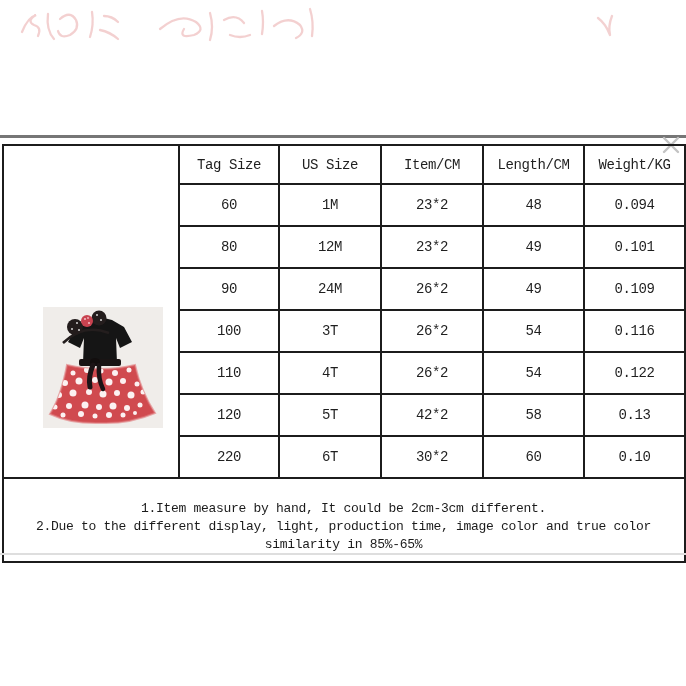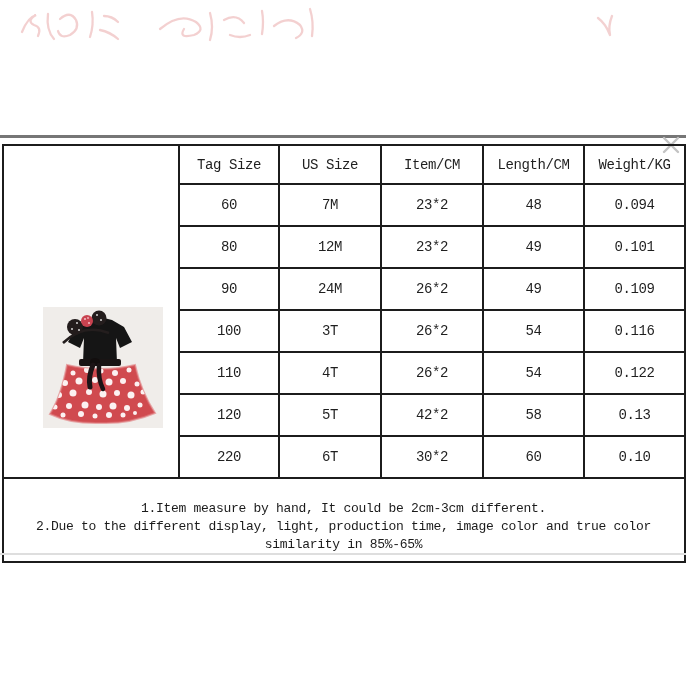--- a/index.html
+++ b/index.html
@@ -152,21 +152,21 @@
         </svg>
       </td>
       <td>Tag Size</td>
       <td>US Size</td>
       <td>Item/CM</td>
       <td>Length/CM</td>
       <td>Weight/KG</td>
     </tr>
     <tr class="data">
       <td>60</td>
-      <td>7M</td>
+      <td>1M</td>
       <td>23*2</td>
       <td>48</td>
       <td>0.094</td>
     </tr>
     <tr class="data">
       <td>80</td>
       <td>12M</td>
       <td>23*2</td>
       <td>49</td>
       <td>0.101</td>

